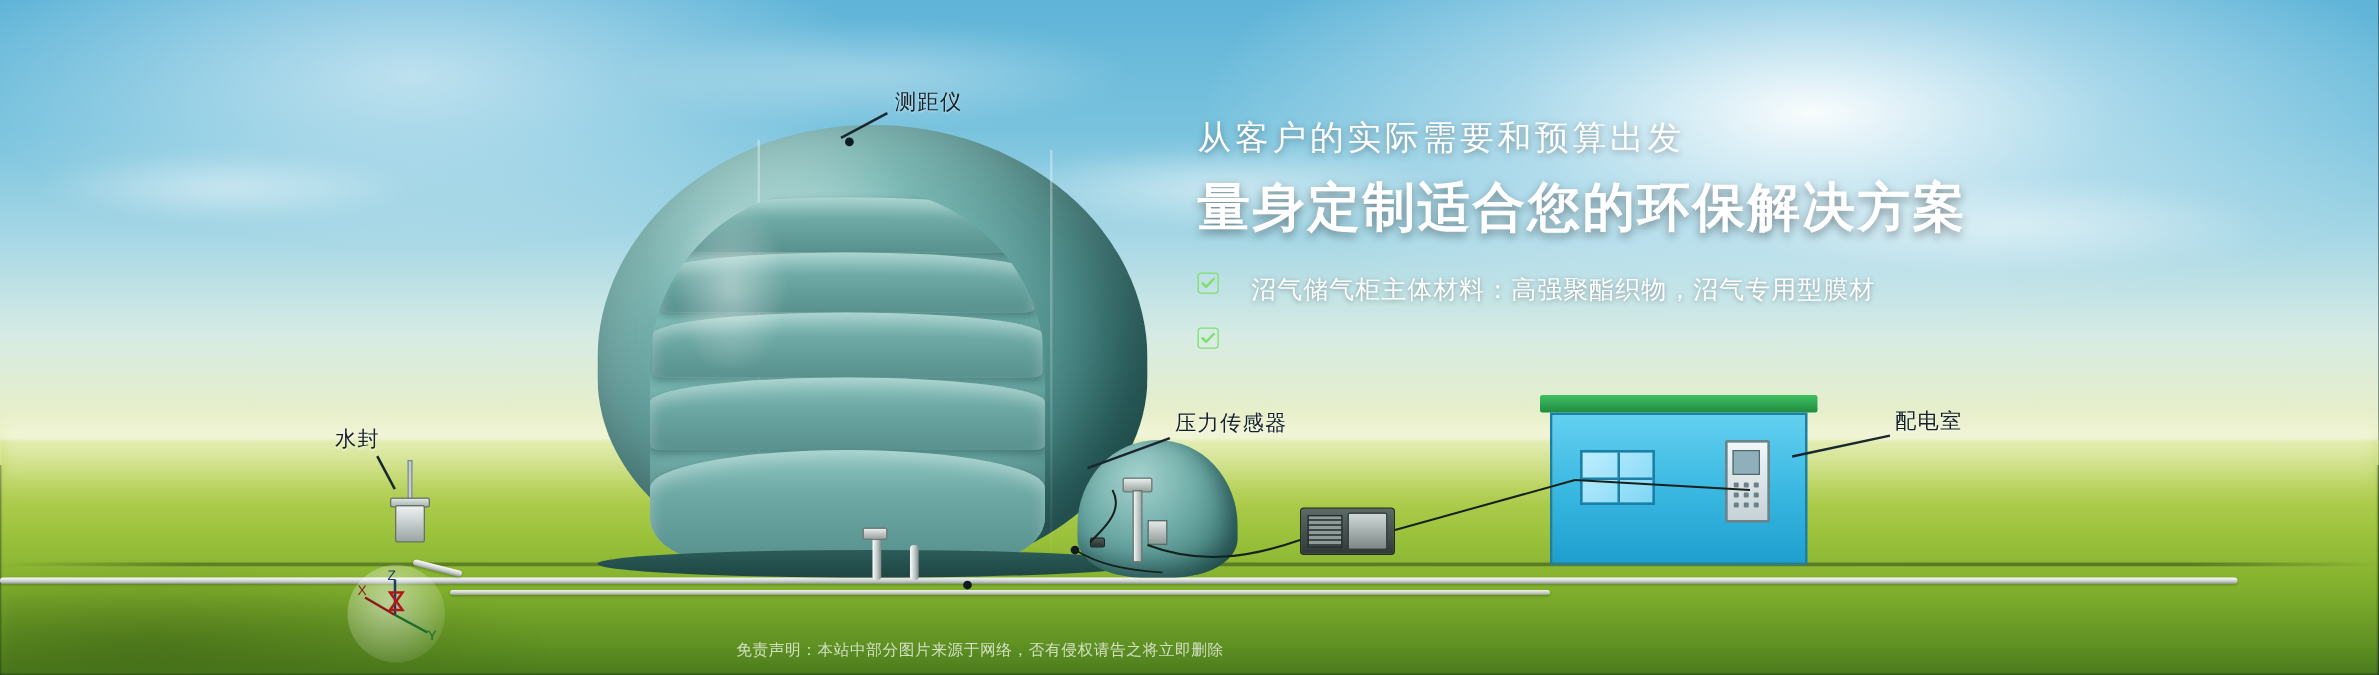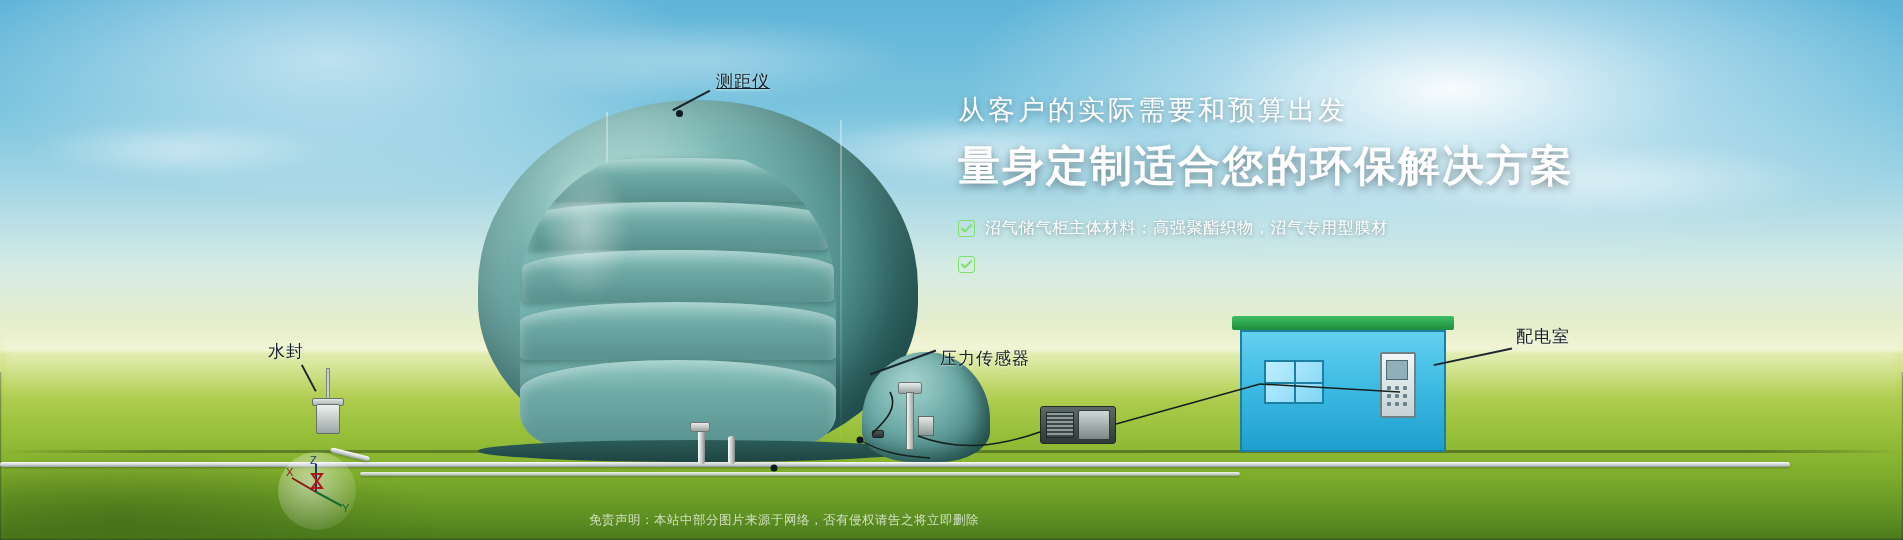--- a/index.html
+++ b/index.html
@@ -228,22 +228,22 @@
   .txt .sub {
     color:#ffffff; font-size:27px; letter-spacing:3px; font-weight:400;
     text-shadow:0 2px 6px rgba(0,0,0,0.35); margin:0 0 10px 0;
   }
   .txt .head {
     color:#ffffff; font-size:42px; font-weight:bold; letter-spacing:2px;
     text-shadow:0 3px 8px rgba(0,0,0,0.4); margin:0 0 24px 0;
   }
   .bullets { margin:0; padding:0; list-style:none; }
   .bullets li {
-    display:flex; align-items:center; gap:10px; margin-bottom:17px;
-    color:#ffffff; font-size:16px; letter-spacing:0.8px;
+    display:flex; align-items:flex-start; gap:26px; margin-bottom:17px;
+    color:#ffffff; font-size:20px; letter-spacing:0.8px;
     text-shadow:0 1px 4px rgba(0,0,0,0.35);
   }
   .chk {
     width:17px; height:17px; border:1.6px solid #7ee06a; border-radius:3px;
     display:inline-flex; align-items:center; justify-content:center; flex:0 0 auto;
     background:rgba(255,255,255,0.06);
   }
   .chk svg { display:block; }
 
   
@@ -334,27 +334,27 @@
       <line x1="38" y1="40" x2="38" y2="12" stroke="#1b3a6b" stroke-width="2"></line>
       <line x1="38" y1="40" x2="64" y2="54" stroke="#1b6b2b" stroke-width="2"></line>
       <line x1="38" y1="40" x2="14" y2="26" stroke="#8a1a1a" stroke-width="2"></line>
       <polygon points="34,22 44,22 34,36 44,36" fill="none" stroke="#b01818" stroke-width="2"></polygon>
       <text x="32" y="12" font-size="11" fill="#1b3a6b" font-family="Liberation Sans, sans-serif">Z</text>
       <text x="64" y="60" font-size="11" fill="#1b6b2b" font-family="Liberation Sans, sans-serif">Y</text>
       <text x="8" y="24" font-size="11" fill="#8a1a1a" font-family="Liberation Sans, sans-serif">X</text>
     </svg>
   </div>
 
-  <div class="callout-label" style="left:716px; top:70px;text-decoration:underline;">测距仪</div>
+  <div class="callout-label" style="left:716px; top:70px;">测距仪</div>
   <div class="callout-line" style="left:710px; top:90px; width:42px; transform:rotate(152deg);"></div>
 
   <div class="callout-label" style="left:268px; top:340px;">水封</div>
   <div class="callout-line" style="left:302px; top:364px; width:30px; transform:rotate(62deg);"></div>
 
-  <div class="callout-label" style="left:940px; top:327px;margin-top:20px;">压力传感器</div>
+  <div class="callout-label" style="left:940px; top:327px;">压力传感器</div>
   <div class="callout-line" style="left:936px; top:350px; width:70px; transform:rotate(160deg);"></div>
 
   <div class="callout-label" style="left:1516px; top:325px;font-family:Liberation Serif, serif;">配电室</div>
   <div class="callout-line" style="left:1512px; top:348px; width:80px; transform:rotate(168deg);"></div>
 
   <div class="txt">
     <p class="sub">从客户的实际需要和预算出发</p>
     <h1 class="head">量身定制适合您的环保解决方案</h1>
     <ul class="bullets">
       <li>

